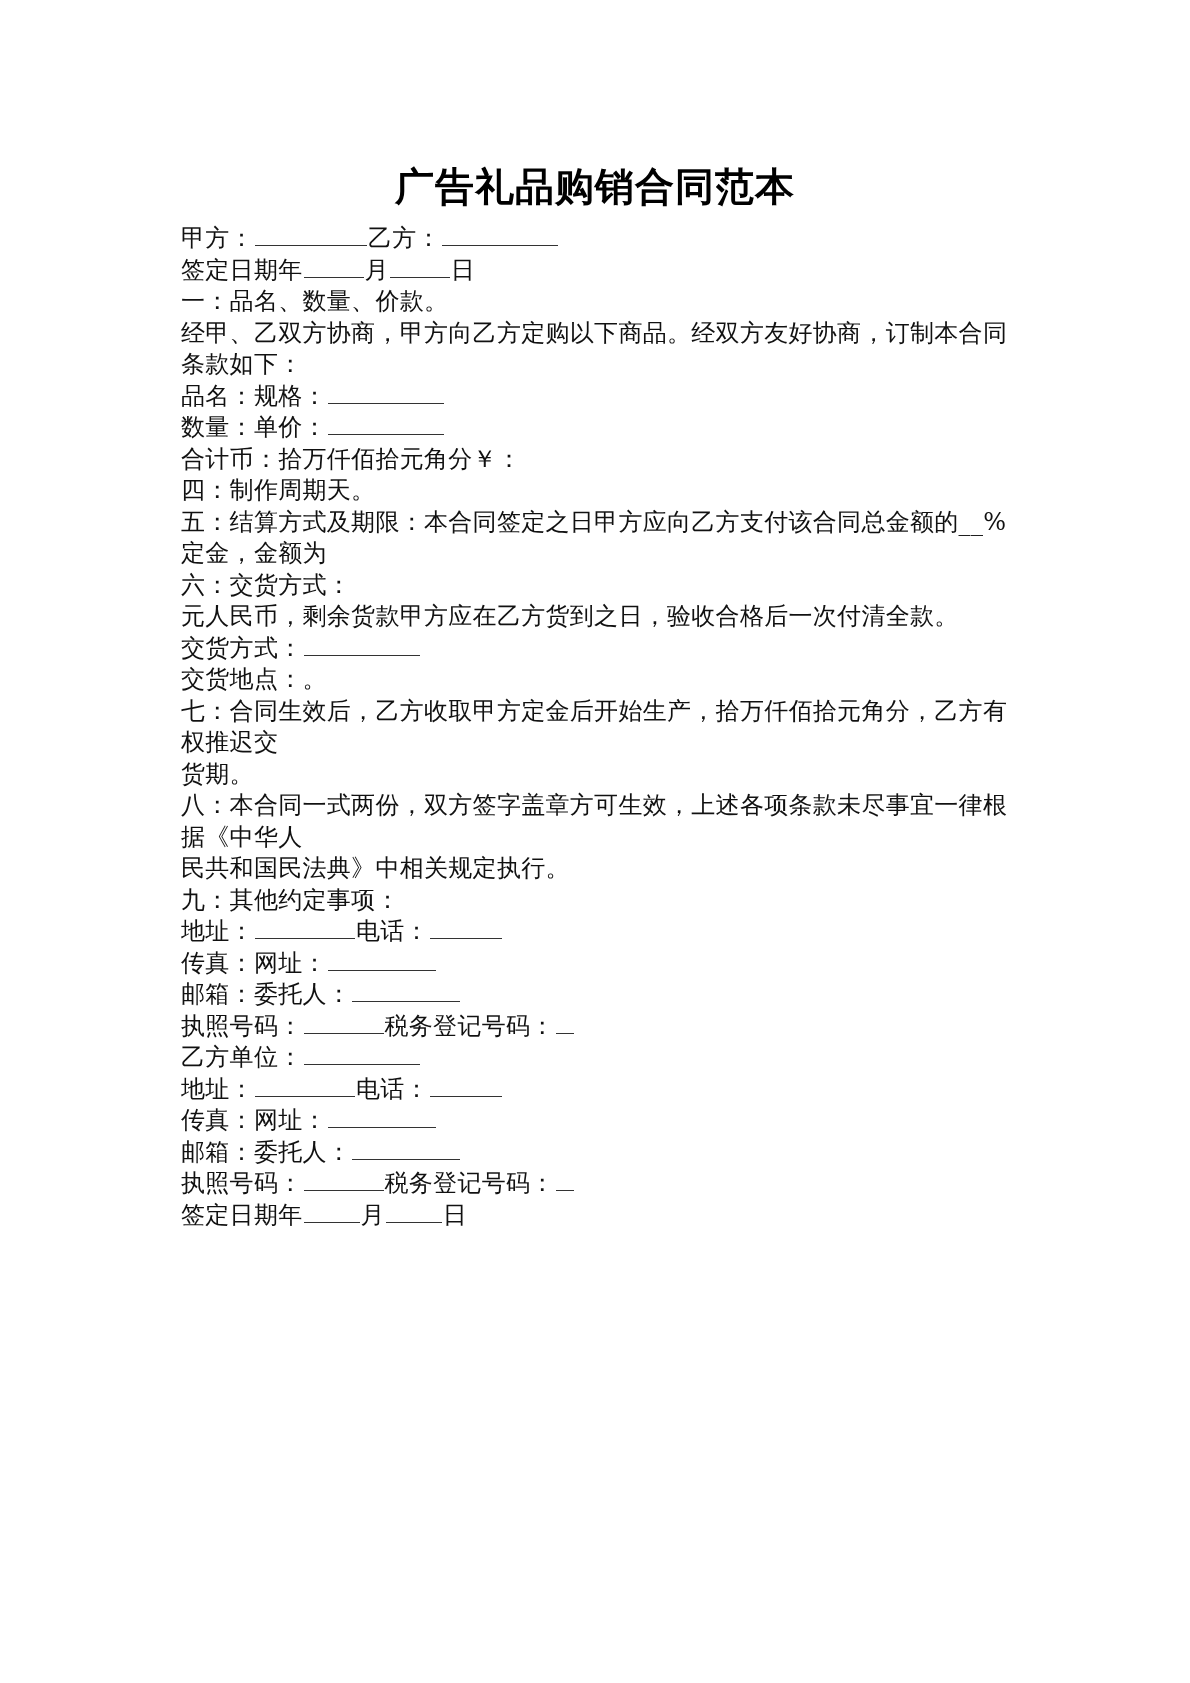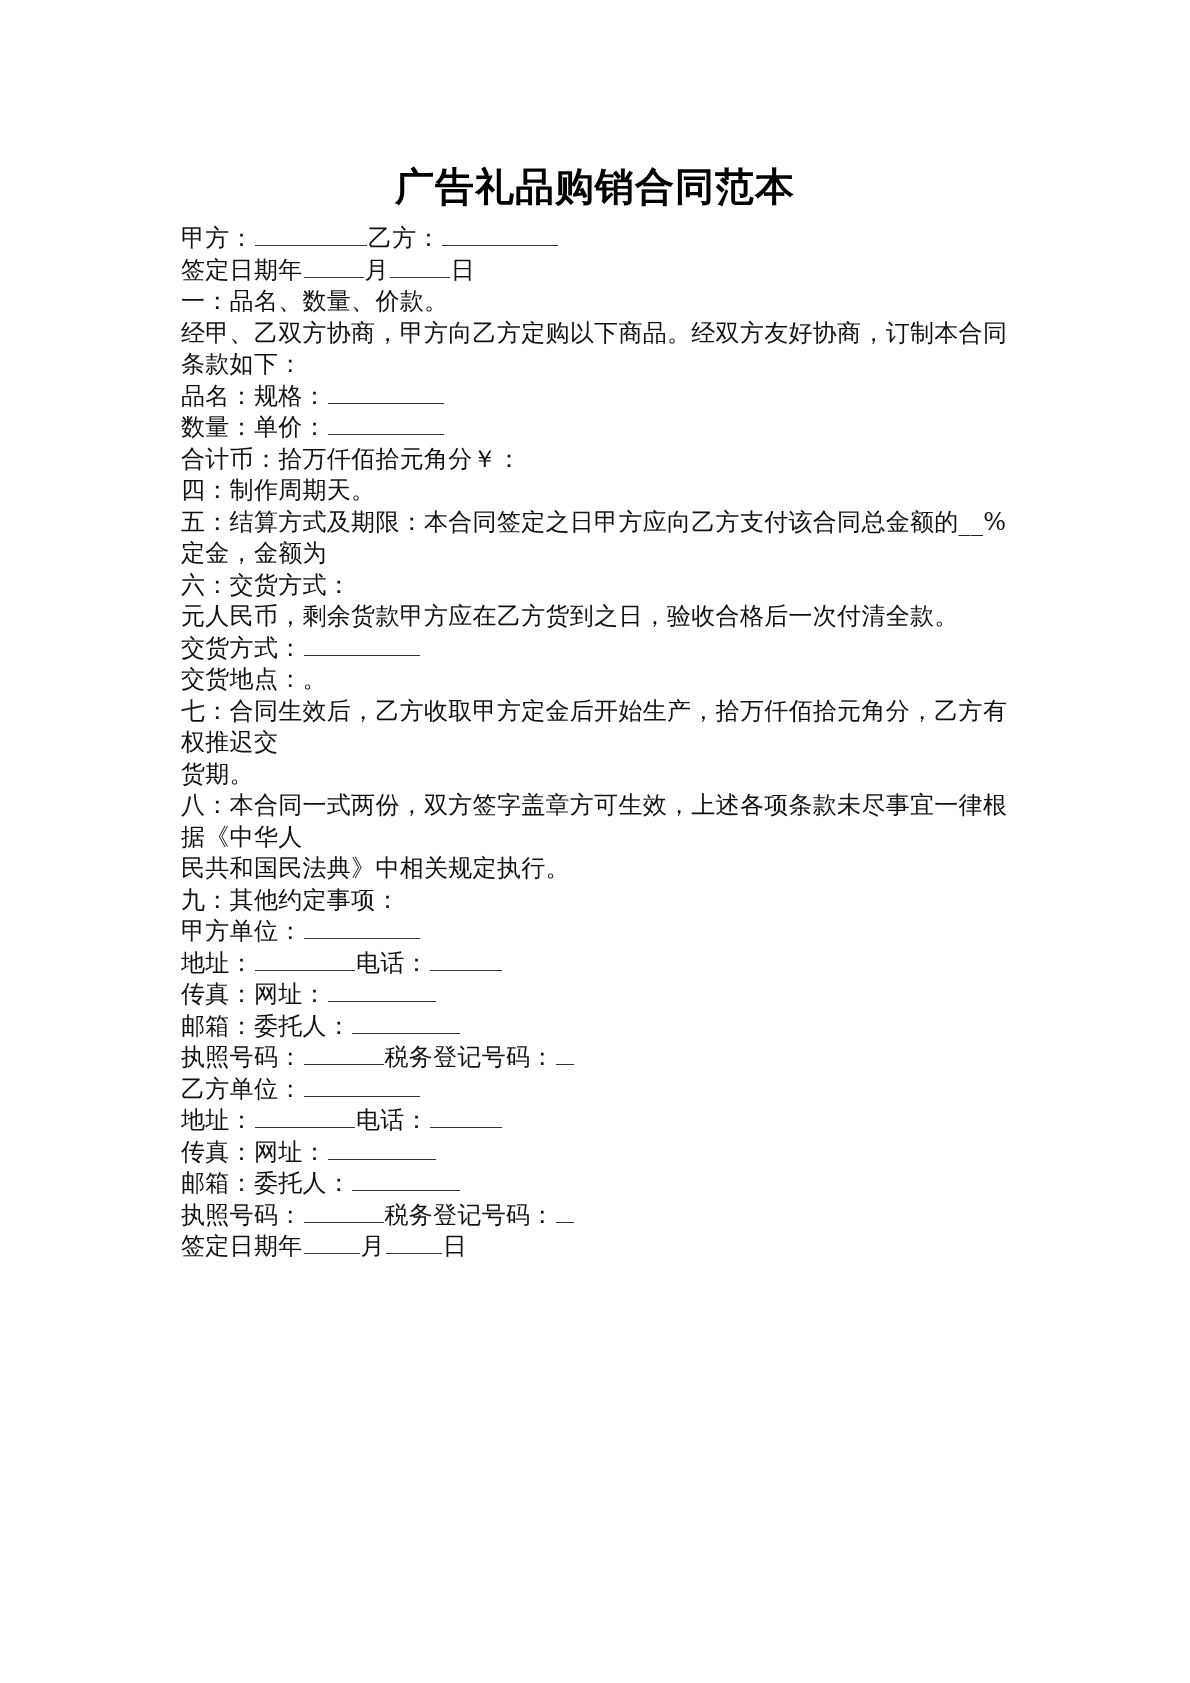--- a/index.html
+++ b/index.html
@@ -45,21 +45,20 @@
 
     <div class="line"><span>交货方式：</span><span class="blank" style="width:116px"></span></div>
     <div class="line">交货地点：。</div>
 
     <div class="line">七：合同生效后，乙方收取甲方定金后开始生产，拾万仟佰拾元角分，乙方有权推迟交</div>
     <div class="line">货期。</div>
     <div class="line">八：本合同一式两份，双方签字盖章方可生效，上述各项条款未尽事宜一律根据《中华人</div>
     <div class="line">民共和国民法典》中相关规定执行。</div>
     <div class="line">九：其他约定事项：</div>
 
-    <div class="line"><span>甲方单位：</span><span class="blank" style="width:116px"></span></div>
     <div class="line"><span>地址：</span><span class="blank" style="width:100px"></span><span>电话：</span><span class="blank" style="width:72px"></span></div>
     <div class="line"><span>传真：网址：</span><span class="blank" style="width:108px"></span></div>
     <div class="line"><span>邮箱：委托人：</span><span class="blank" style="width:108px"></span></div>
     <div class="line"><span>执照号码：</span><span class="blank" style="width:80px"></span><span>税务登记号码：</span><span class="blank" style="width:18px"></span></div>
 
     <div class="line"><span>乙方单位：</span><span class="blank" style="width:116px"></span></div>
     <div class="line"><span>地址：</span><span class="blank" style="width:100px"></span><span>电话：</span><span class="blank" style="width:72px"></span></div>
     <div class="line"><span>传真：网址：</span><span class="blank" style="width:108px"></span></div>
     <div class="line"><span>邮箱：委托人：</span><span class="blank" style="width:108px"></span></div>
     <div class="line"><span>执照号码：</span><span class="blank" style="width:80px"></span><span>税务登记号码：</span><span class="blank" style="width:18px"></span></div>

